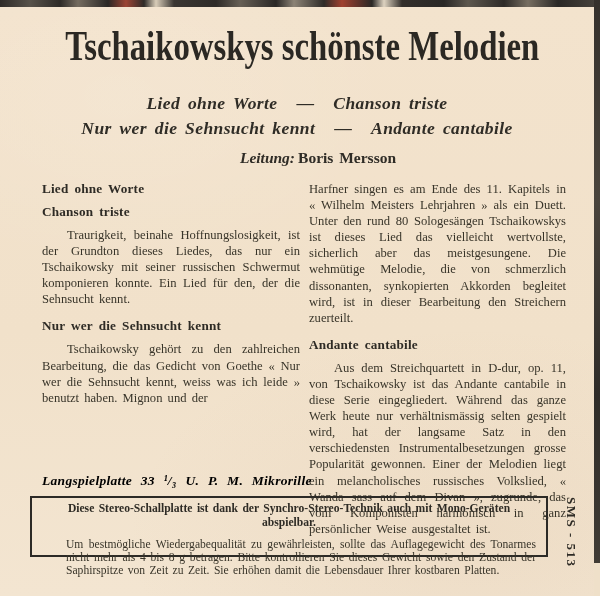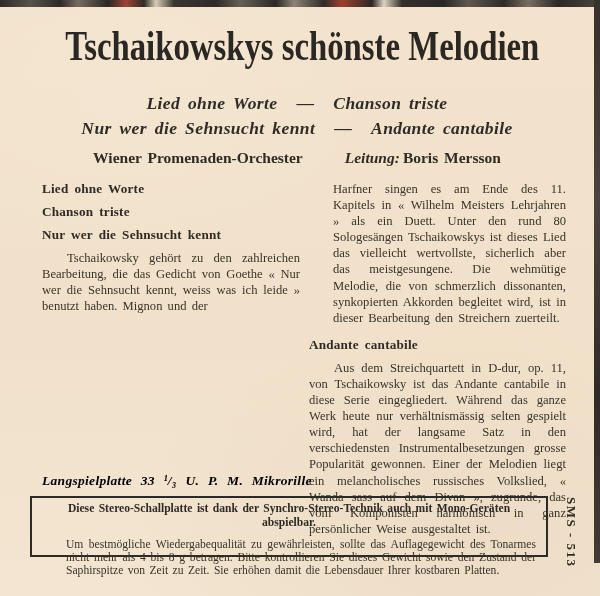--- a/index.html
+++ b/index.html
@@ -66,21 +66,21 @@
     font-size: 13.2px; font-weight: bold; color: #2e2b25;
     word-spacing: 2.5px; letter-spacing: 0.2px;
     margin-bottom: 7px;
   }
   .note-para {
     font-size: 12.6px; line-height: 16.1px; color: #383429;
     text-align: justify; word-spacing: 2px;
     text-indent: 25px;
     margin-bottom: 11px;
   }
-  .note-para.noindent { text-indent: 0; margin-left: 24px; }
+  .note-para.noindent { text-indent: 0; }
   .format-line {
     position: absolute; left: 42px; top: 473px;
     font-size: 13.5px; font-weight: bold; font-style: italic;
     color: #000000; word-spacing: 5px; letter-spacing: 0.3px;
   }
   .notice-box {
     position: absolute; left: 30px; top: 496px; width: 518px; height: 61px;
     border: 2px solid #2c2a26;
     padding: 4px 10px 4px 10px;
     background: transparent;
@@ -118,30 +118,30 @@
   <span>Chanson triste</span>
 </div>
 
 <div class="subline l2">
   <span>Nur wer die Sehnsucht kennt</span>
   <span class="dash">—</span>
   <span>Andante cantabile</span>
 </div>
 
 <div class="credits">
-  <span>Wiener Promenaden-Orchester</span>
   <span class="gap"></span>
   <span class="leitung">Leitung:</span>
   <span>Boris Mersson</span>
 </div>
 
 <div class="columns">
   <div class="col left">
     <div class="note-heading">Lied ohne Worte</div>
     <div class="note-heading">Chanson triste</div>
+    <div class="note-para">Traurigkeit, beinahe Hoffnungslosigkeit, ist der Grundton dieses Liedes, das nur ein Tschaikowsky mit seiner russischen Schwermut komponieren konnte. Ein Lied für den, der die Sehnsucht kennt.</div>
     <div class="note-heading">Nur wer die Sehnsucht kennt</div>
     <div class="note-para">Tschaikowsky gehört zu den zahlreichen Bearbeitung, die das Gedicht von Goethe « Nur wer die Sehnsucht kennt, weiss was ich leide » benutzt haben. Mignon und der</div>
   </div>
   <div class="col right">
     <div class="note-para noindent">Harfner singen es am Ende des 11. Kapitels in « Wilhelm Meisters Lehrjahren » als ein Duett. Unter den rund 80 Sologesängen Tschaikowskys ist dieses Lied das vielleicht wertvollste, sicherlich aber das meistgesungene. Die wehmütige Melodie, die von schmerzlich dissonanten, synkopierten Akkorden begleitet wird, ist in dieser Bearbeitung den Streichern zuerteilt.</div>
     <div class="note-heading">Andante cantabile</div>
     <div class="note-para">Aus dem Streichquartett in D-dur, op. 11, von Tschaikowsky ist das Andante cantabile in diese Serie eingegliedert. Während das ganze Werk heute nur verhältnismässig selten gespielt wird, hat der langsame Satz in den verschiedensten Instrumentalbesetzungen grosse Popularität gewonnen. Einer der Melodien liegt ein melancholisches russisches Volkslied, « Wanda sass auf dem Divan », zugrunde, das vom Komponisten harmonisch in ganz persönlicher Weise ausgestaltet ist.</div>
   </div>
 </div>
 

